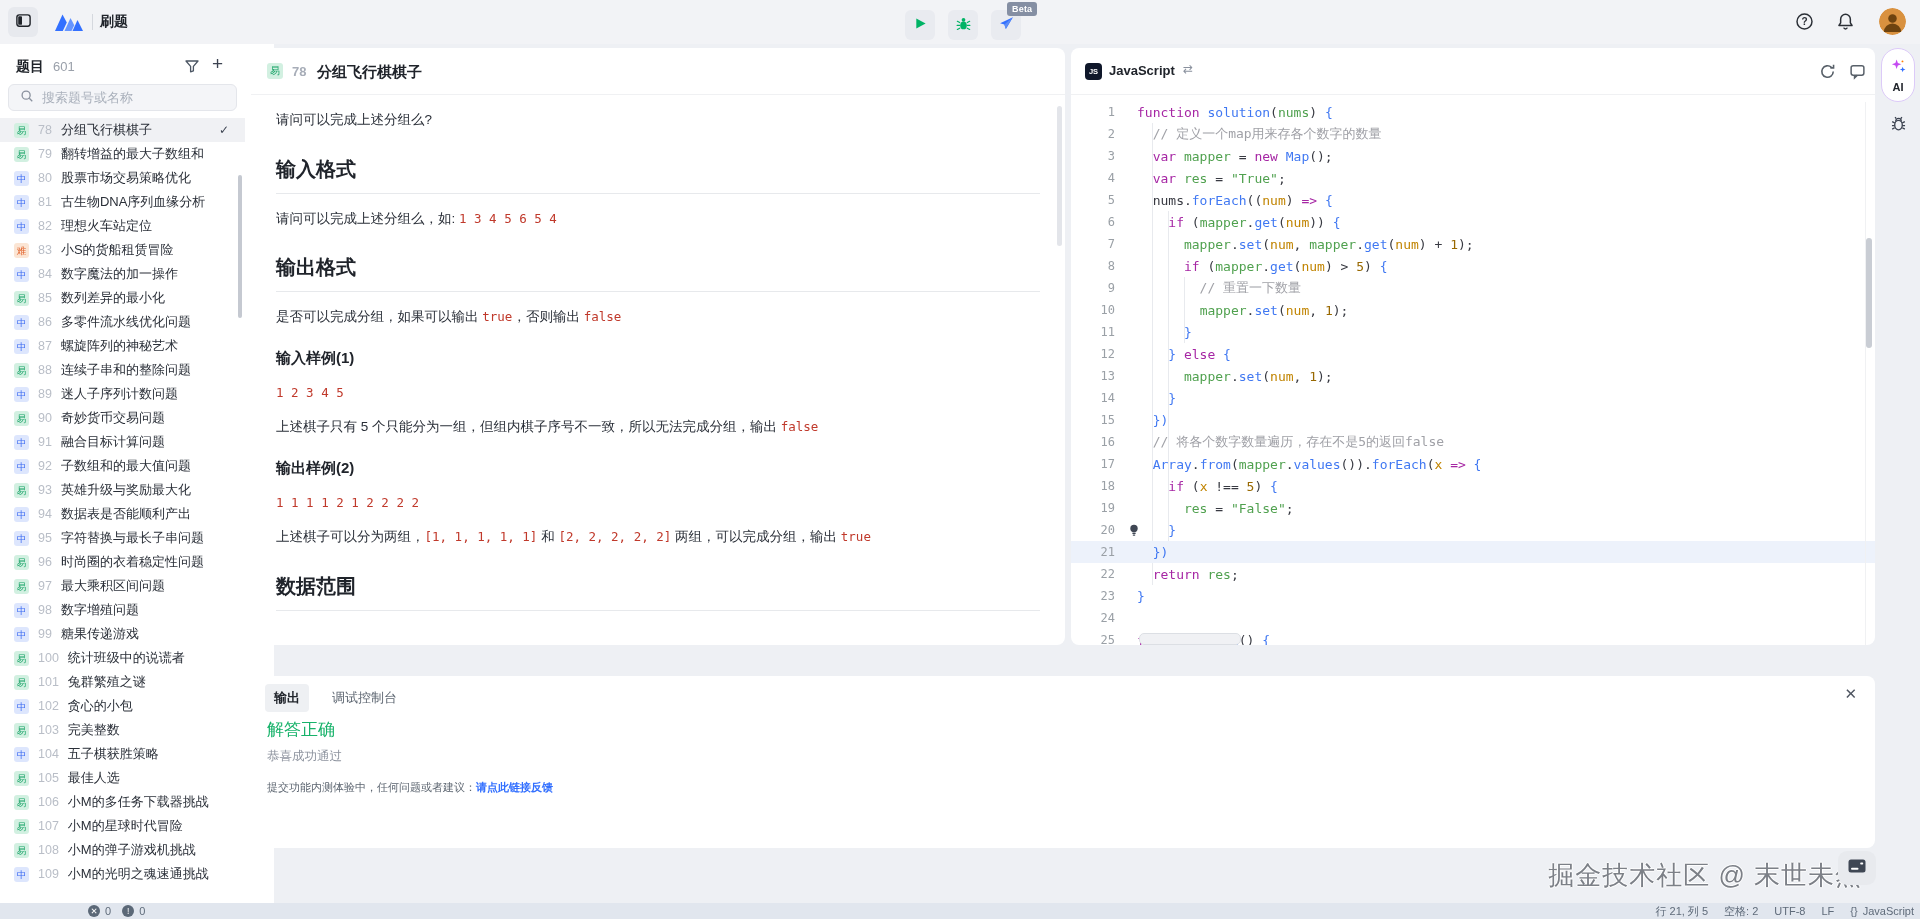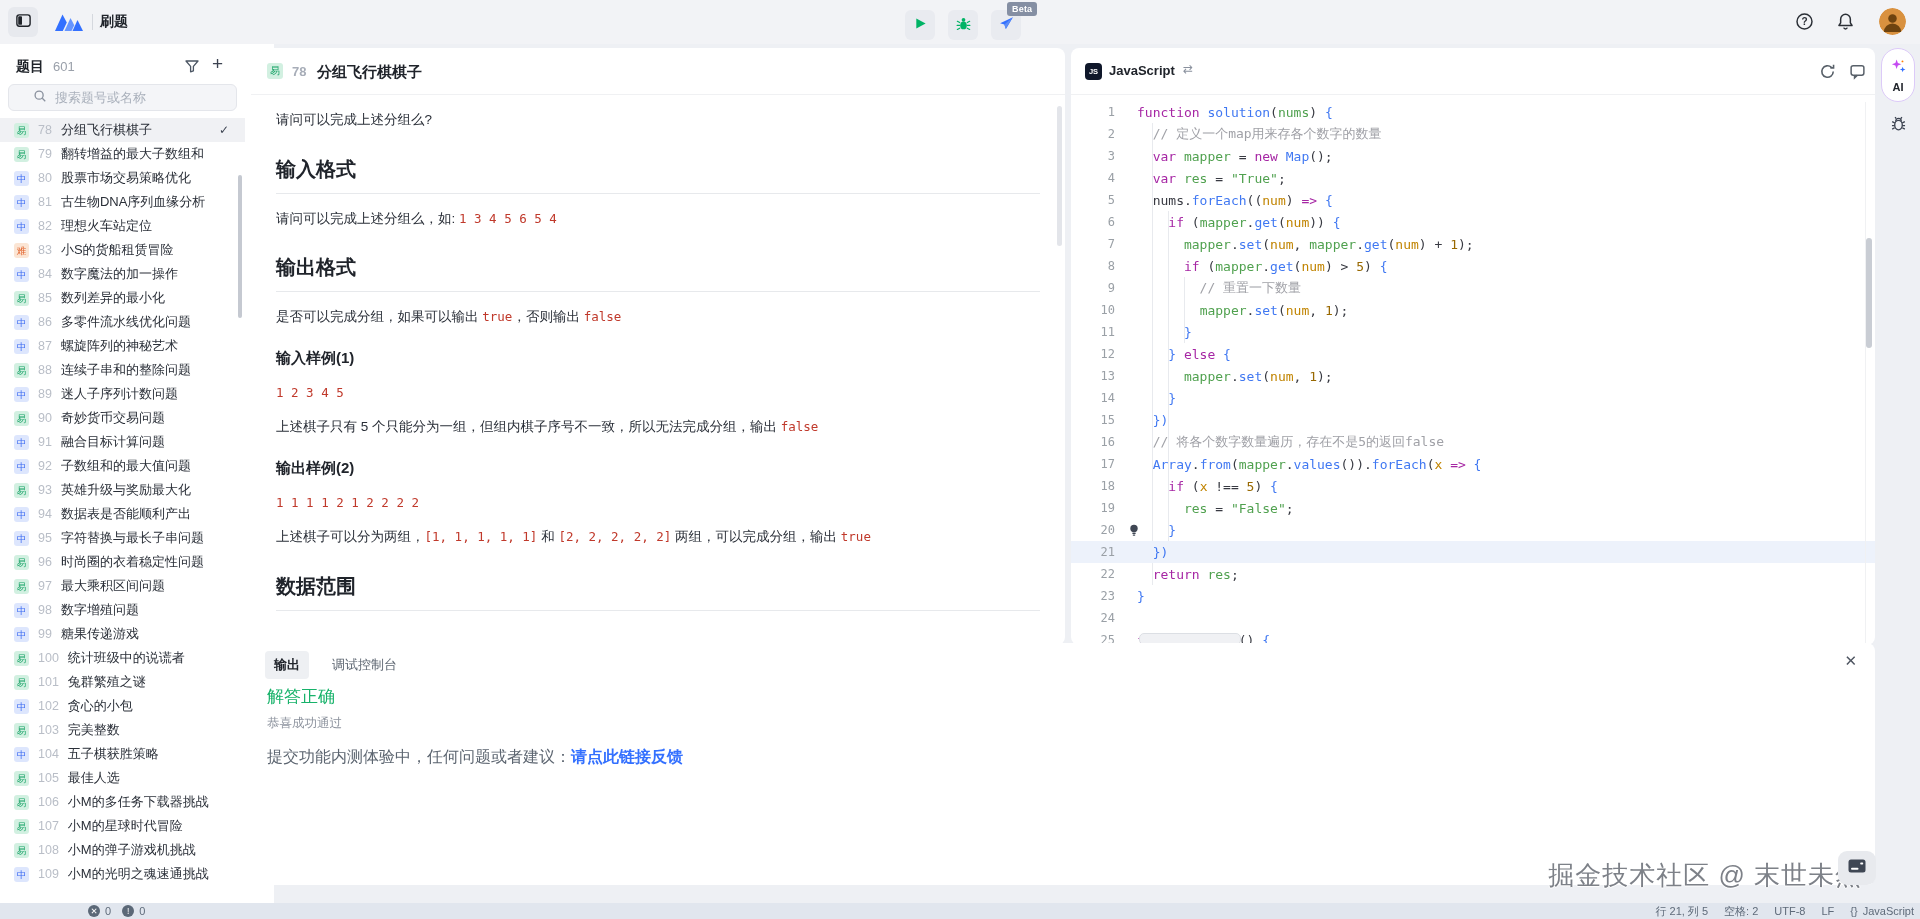--- a/index.html
+++ b/index.html
@@ -21,41 +21,41 @@
   .tb-avatar{position:absolute;left:1879px;top:8px;width:27px;height:27px;border-radius:50%;overflow:hidden;}
 
   
   .sidebar{position:absolute;left:0;top:44px;width:274px;height:862px;background:#fff;}
   .sb-head{position:absolute;left:0;top:8px;width:245px;height:28px;}
   .sb-title{position:absolute;left:16px;top:6px;font-size:14px;font-weight:700;}
   .sb-count{position:absolute;left:53px;top:7px;font-size:13px;color:#9aa0aa;}
   .sb-filter{position:absolute;left:184px;top:6px;width:16px;height:16px;}
   .sb-add{position:absolute;left:212px;top:1px;font-size:19px;color:#3c4351;font-weight:400;}
   .sb-search{position:absolute;left:8px;top:40px;width:229px;height:27px;background:#f4f5f8;border:1px solid #e4e6eb;
-    border-radius:6px;display:flex;align-items:center;box-sizing:border-box;padding:0 24px;}
+    border-radius:6px;display:flex;align-items:center;box-sizing:border-box;padding:0 11px;}
   .sb-search input{border:0;background:transparent;outline:none;font-size:13px;margin-left:6px;width:180px;
     font-family:"Liberation Sans","DejaVu Sans",sans-serif;color:#333;}
   .sb-search input::placeholder{color:#a9b0bb;}
   .sb-list{position:absolute;left:0;top:74px;width:245px;height:788px;overflow:hidden;}
   .row{height:24px;display:flex;align-items:center;padding-left:14px;position:relative;}
   .row.selected{background:#f0f1f4;}
   .badge{width:15px;height:15px;border-radius:3px;font-size:9.5px;line-height:15px;text-align:center;flex:0 0 auto;}
   .badge.easy{background:#d2f0e1;color:#17a266;}
   .badge.mid{background:#dde6fd;color:#3a6af2;}
   .badge.hard{background:#fbe5d4;color:#e2622b;}
   .row .num{margin-left:9px;font-size:12.5px;color:#b9bec7;flex:0 0 auto;}
   .row .ititle{margin-left:9px;font-size:13px;color:#2a2f38;white-space:nowrap;}
   .row .check{position:absolute;right:16px;color:#3c4351;font-size:12px;}
   .sb-scroll{position:absolute;left:238px;top:131px;width:4px;height:143px;background:#c5c9d1;border-radius:2px;}
 
   
   .panel{position:absolute;background:#fff;border-radius:8px;}
   .problem{left:251px;top:48px;width:814px;height:597px;overflow:hidden;}
   .editorp{left:1071px;top:48px;width:804px;height:597px;overflow:hidden;}
-  .outputp{left:251px;top:643px;width:1624px;height:242px;overflow:hidden;}
+  .outputp{left:251px;top:676px;width:1624px;height:172px;overflow:hidden;}
 
   
   .p-head{position:absolute;left:0;top:0;width:100%;height:47px;border-bottom:1px solid #f0f1f3;box-sizing:border-box;}
   .p-head .badge{position:absolute;left:16px;top:15px;width:16px;height:16px;line-height:16px;font-size:10px;}
   .p-num{position:absolute;left:41px;top:16px;font-size:13px;font-weight:700;color:#a7adb8;}
   .p-title{position:absolute;left:66px;top:15px;font-size:15px;font-weight:700;color:#20242b;}
   .p-content{position:absolute;left:0;top:47px;width:100%;height:550px;padding:0 25px;box-sizing:border-box;overflow:hidden;
     font-size:13.5px;color:#2a2f38;}
   .p-content p{margin:15px 0;line-height:1.45;}
   .p-content h2{font-size:20px;font-weight:700;margin:26px 0 0 0;padding-bottom:10px;border-bottom:1px solid #e7e9ec;color:#20242b;}
@@ -84,21 +84,21 @@
   .e-vscroll{position:absolute;left:795px;top:190px;width:6px;height:110px;background:#c9cdd4;border-radius:3px;}
   .e-vtrack{position:absolute;left:794px;top:54px;width:8px;height:543px;border-left:1px solid #f0f1f3;}
   .e-hscroll{position:absolute;left:68px;top:585px;width:100px;height:10px;background:#f0f1f4;border:1px solid #dcdfe4;border-radius:5px;}
 
   
   .o-tabs{position:absolute;left:14px;top:8px;display:flex;align-items:center;gap:14px;}
   .o-tab{font-size:13px;color:#5c6570;padding:5px 9px;border-radius:4px;}
   .o-tab.active{background:#eef0f3;color:#20242b;font-weight:700;}
   .o-result{position:absolute;left:16px;top:42px;font-size:17px;font-weight:500;color:#17b26a;}
   .o-sub{position:absolute;left:16px;top:72px;font-size:12.5px;color:#8d939e;}
-  .o-feedback{position:absolute;left:16px;top:104px;font-size:16px;color:#5c6570;text-align:center;}
+  .o-feedback{position:absolute;left:16px;top:104px;font-size:11px;color:#5c6570;text-align:center;}
   .o-feedback a{color:#3370ff;text-decoration:none;font-weight:600;}
   .o-close{position:absolute;right:18px;top:10px;font-size:15px;color:#4e5561;line-height:1;}
 
   
   .ai-btn{position:absolute;left:1881px;top:48px;width:34px;height:54px;background:#fff;border:1.5px solid #dccaf8;
     border-radius:17px;box-sizing:border-box;display:flex;flex-direction:column;align-items:center;justify-content:center;gap:2px;}
   .ai-label{font-size:11px;font-weight:700;color:#20242b;}
   .rail-bug{position:absolute;left:1889px;top:114px;width:19px;height:19px;}
 
   

